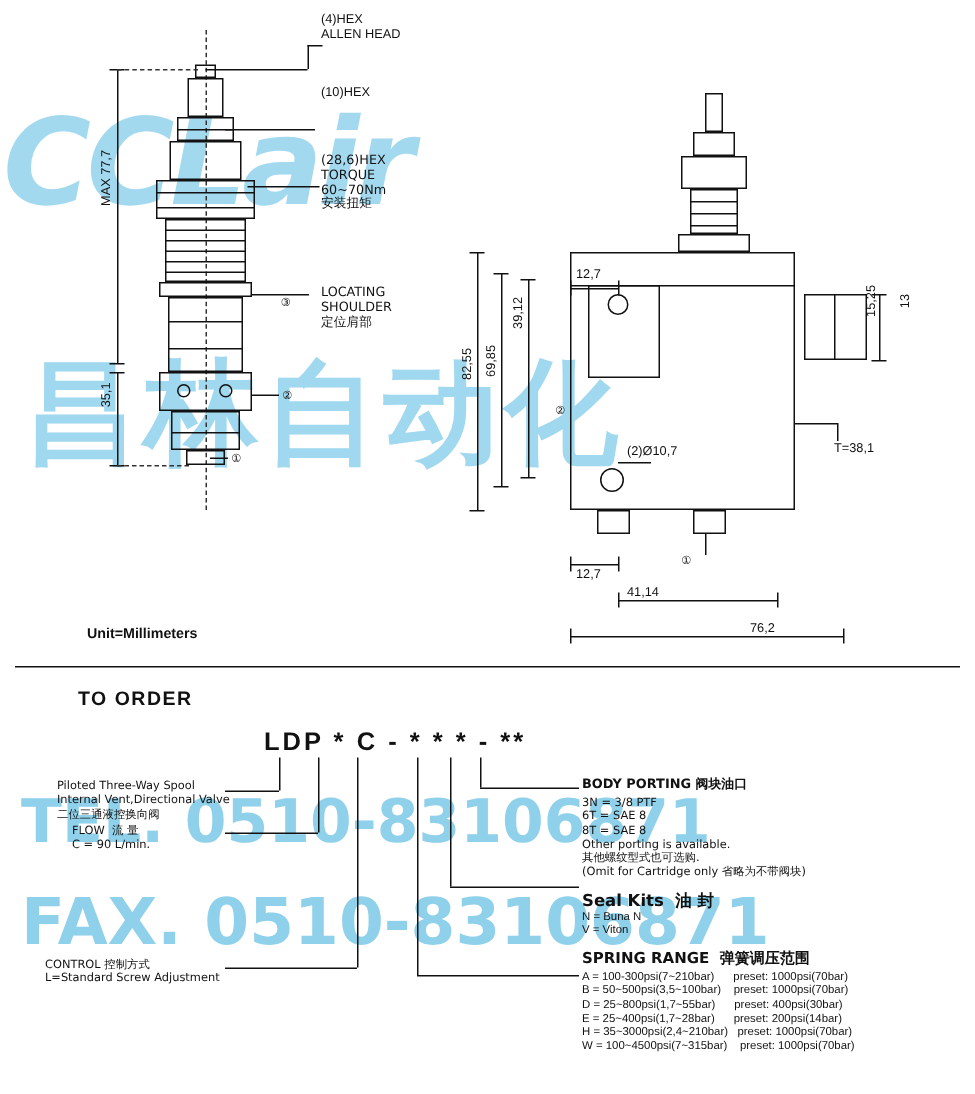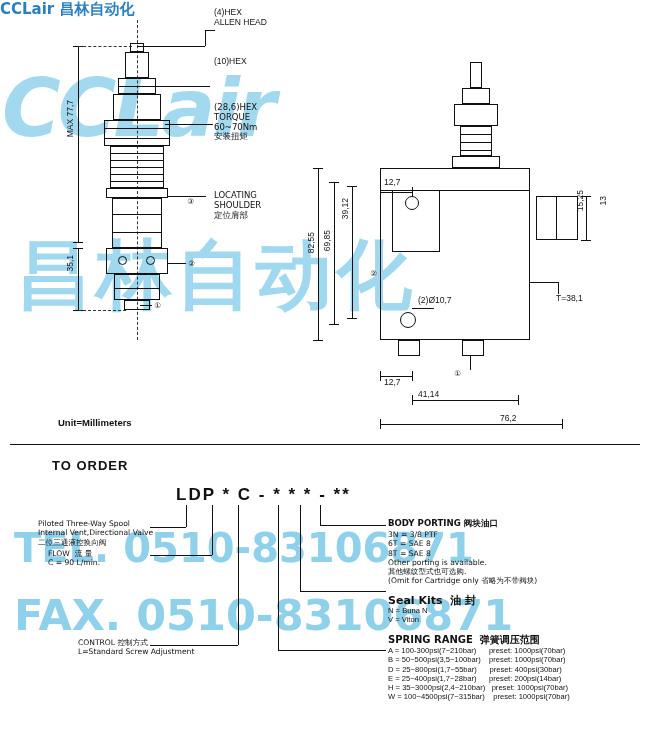--- a/index.html
+++ b/index.html
@@ -266,21 +266,21 @@
   <div class="ln v" style="left:320px; top:505px; height:20px;"></div>
   <div class="ln h" style="left:320px; top:525px; width:66px;"></div>
 
   <div class="leg cn" style="left:38px; top:519px;">Piloted Three-Way Spool
 Internal Vent,Directional Valve
 二位三通液控换向阀</div>
 
   <div class="leg cn" style="left:48px; top:549px;">FLOW  流 量
 C = 90 L/min.</div>
 
-  <div class="leg cn" style="left:30px; top:638px;margin-left:48px;">CONTROL 控制方式
+  <div class="leg cn" style="left:30px; top:638px;">CONTROL 控制方式
 L=Standard Screw Adjustment</div>
 
   <div class="leg cn legb" style="left:388px; top:518px; font-size:8.6px;">BODY PORTING 阀块油口</div>
   <div class="leg cn" style="left:388px; top:530px;">3N = 3/8 PTF
 6T = SAE 8
 8T = SAE 8
 Other porting is available.
 其他螺纹型式也可选购.
 (Omit for Cartridge only 省略为不带阀块)</div>
 
@@ -289,15 +289,14 @@
 V = Viton</div>
 
   <div class="leg cn legb" style="left:388px; top:634px; font-size:10px;">SPRING RANGE  弹簧调压范围</div>
   <div class="leg" style="left:388px; top:646px;">A = 100-300psi(7~210bar)      preset: 1000psi(70bar)
 B = 50~500psi(3,5~100bar)    preset: 1000psi(70bar)
 D = 25~800psi(1,7~55bar)      preset: 400psi(30bar)
 E = 25~400psi(1,7~28bar)      preset: 200psi(14bar)
 H = 35~3000psi(2,4~210bar)   preset: 1000psi(70bar)
 W = 100~4500psi(7~315bar)    preset: 1000psi(70bar)</div>
 
-  <div class="wm-foot"><span class="cc">CCLair</span> <span>昌林自动化</span></div>
 
 </div>
 
 </body></html>

